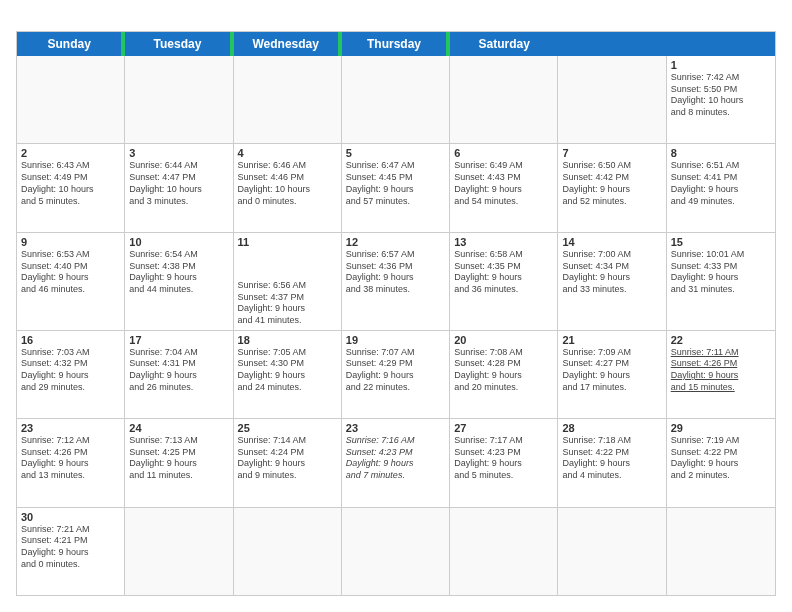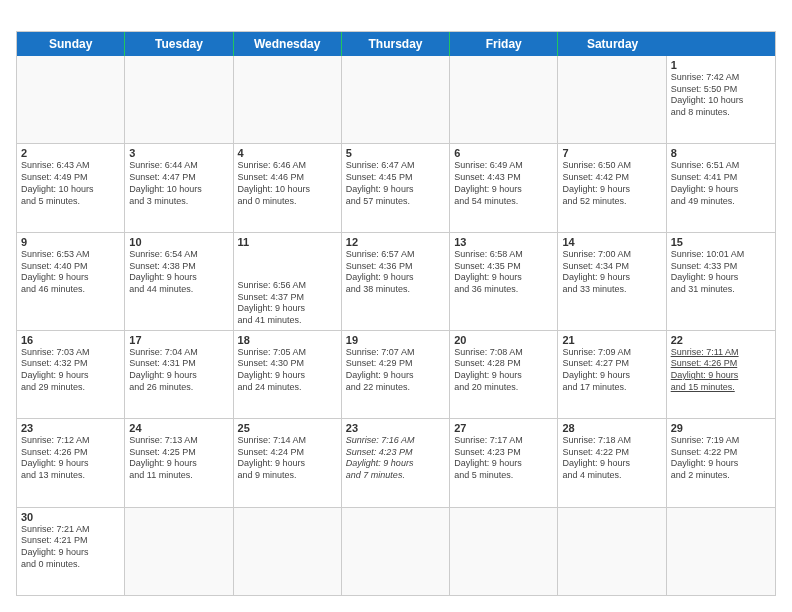--- a/index.html
+++ b/index.html
@@ -51,21 +51,21 @@
       display: grid;
       grid-template-columns: repeat(7, 1fr);
       background: #1a73c5;
     }
     .cal-header-cell {
       color: #fff;
       font-size: 12px;
       font-weight: bold;
       text-align: center;
       padding: 5px 2px;
-      border-right: 1px solid #22c55e;
+      border-right: 4px solid #22c55e;
     }
     .cal-header-cell:last-child { border-right: none; }
     .cal-body {
       flex: 1;
       display: flex;
       flex-direction: column;
     }
     .cal-row {
       display: grid;
       grid-template-columns: repeat(7, 1fr);
@@ -109,21 +109,20 @@
       <h2></h2>
     </div>
   </div>
 
   <div class="calendar">
     <div class="cal-header">
     <div class="cal-header-cell">Sunday</div>
         <div class="cal-header-cell">Tuesday</div>
         <div class="cal-header-cell">Wednesday</div>
         <div class="cal-header-cell">Thursday</div>
-        <div class="cal-header-cell">Friday</div>
         <div class="cal-header-cell">Saturday</div>
       </div>
     <div class="cal-body">
     <div class="cal-row">
           <div class="cal-cell empty"></div>
           <div class="cal-cell empty"></div>
           <div class="cal-cell empty"></div>
           <div class="cal-cell empty"></div>
           <div class="cal-cell empty"></div>
           <div class="cal-cell empty"></div>

